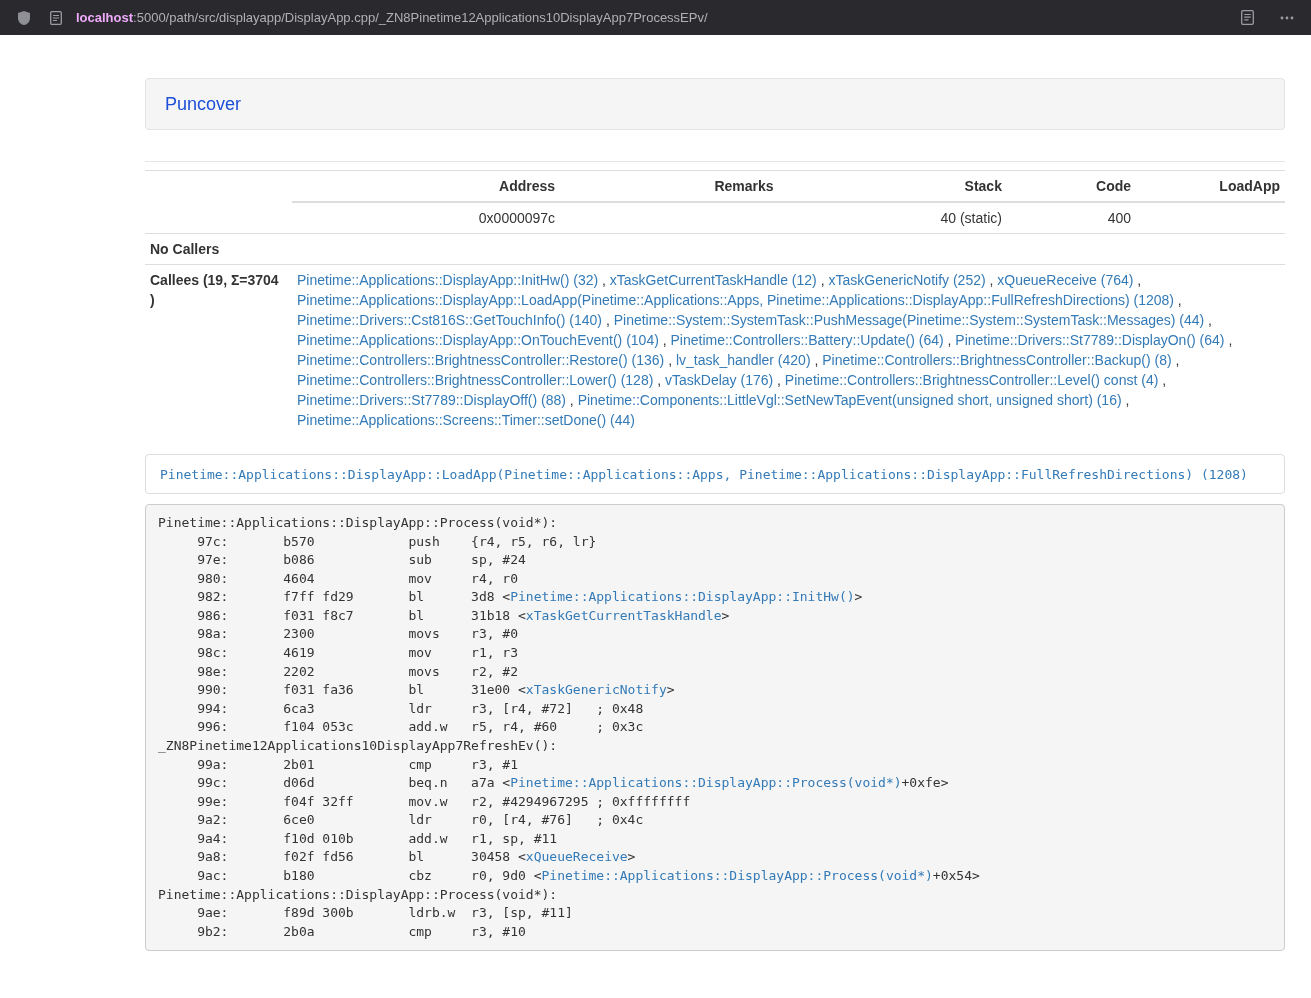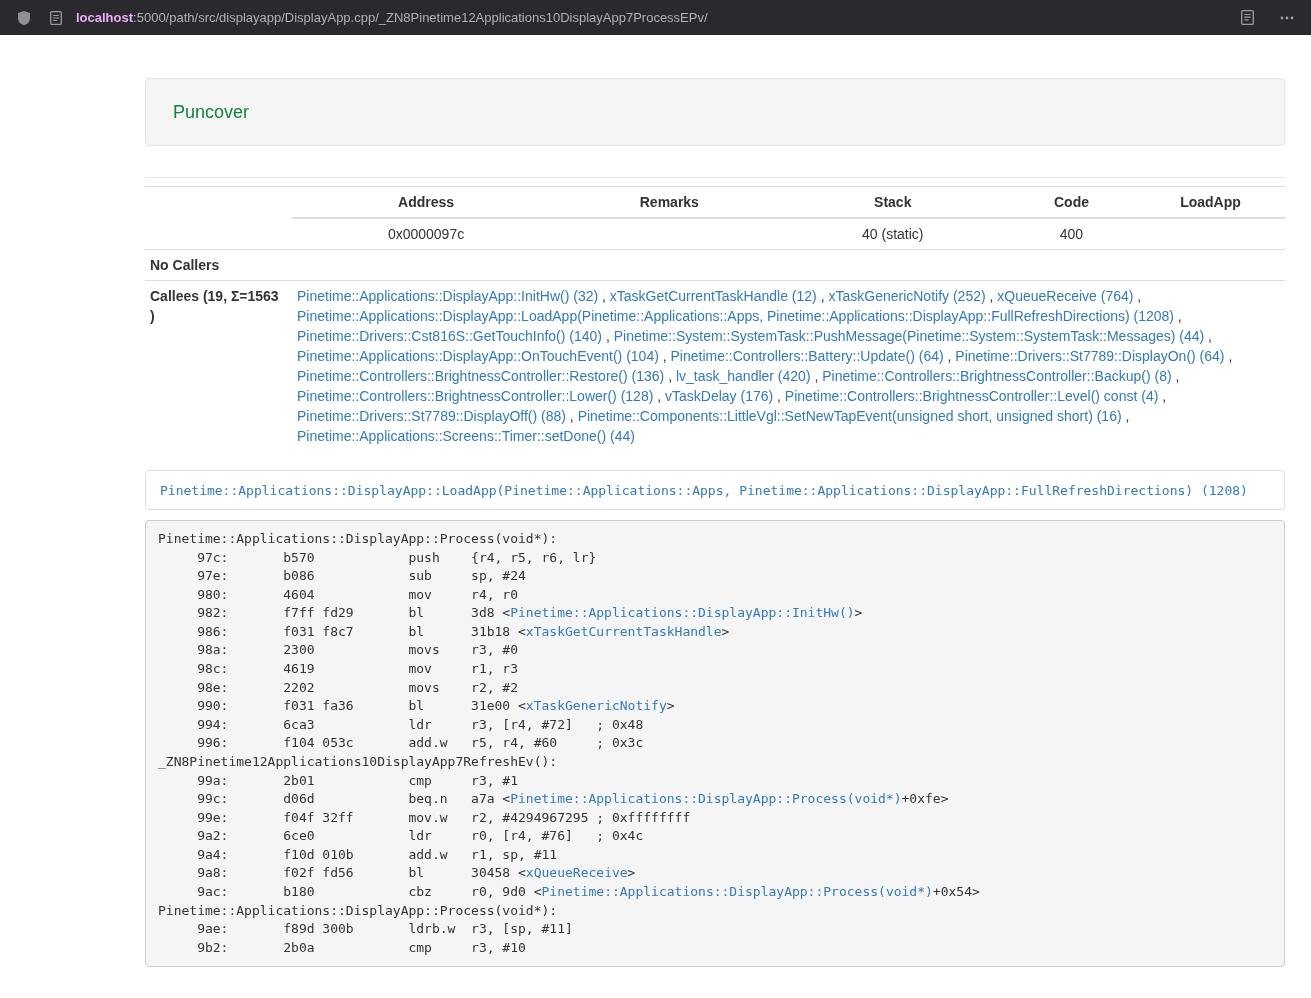--- a/index.html
+++ b/index.html
@@ -41,21 +41,21 @@
   
   .container { width: 1140px; margin-left: 145px; }
 
   .well {
     margin-top: 43px;
     background: #f5f5f5;
     border: 1px solid #e3e3e3;
     border-radius: 4px;
     padding: 14px 19px;
   }
-  .app-title { font-size: 18px; font-weight: 500; color: #15803d; margin: 8px; line-height: 22px; }
+  .app-title { font-size: 18px; font-weight: 500; color: #1d4ed8; margin: 0; line-height: 22px; }
 
   hr.divider { border: 0; border-top: 1px solid #e5e5e5; margin: 31px 0 0 0; }
 
   .breadcrumb-line { margin-top: 21px; font-size: 14px; line-height: 20px; color: #333; }
 
   table.main {
     width: 100%;
     border-collapse: collapse;
     margin-top: 8px;
     font-size: 14px;
@@ -66,21 +66,21 @@
     padding: 5px;
     text-align: left;
     vertical-align: top;
     line-height: 20px;
   }
   table.main > tbody > tr > td.nopad { padding: 0; }
   th.rowlabel { width: 147px; font-weight: bold; }
 
   table.inner { width: 100%; border-collapse: collapse; }
   table.inner th { border-bottom: 2px solid #dddddd; font-weight: bold; }
-  table.inner th, table.inner td { padding: 5px; text-align: center; line-height: 20px; }
+  table.inner th, table.inner td { padding: 5px; text-align: right; line-height: 20px; }
   .c1 { width: 27%; } .c2 { width: 22%; } .c3 { width: 23%; } .c4 { width: 13%; } .c5 { width: 15%; }
 
   .fn-icon {
     display: inline-block;
     width: 14px; height: 14px;
     border-radius: 3px;
     background: #3b8fd4;
     color: #fff;
     font-size: 10px; line-height: 14px; text-align: center;
     margin-right: 6px;
@@ -182,21 +182,21 @@
               </tr>
             </tbody>
           </table>
         </td>
       </tr>
       <tr>
         <th class="rowlabel">No Callers</th>
         <td></td>
       </tr>
       <tr>
-        <th class="rowlabel">Callees (19, Σ=1563 )</th>
+        <th class="rowlabel">Callees (19, Σ=3704 )</th>
         <td><a href="#">Pinetime::Applications::DisplayApp::InitHw() (32)</a> , <a href="#">xTaskGetCurrentTaskHandle (12)</a> , <a href="#">xTaskGenericNotify (252)</a> , <a href="#">xQueueReceive (764)</a> , <a href="#">Pinetime::Applications::DisplayApp::LoadApp(Pinetime::Applications::Apps, Pinetime::Applications::DisplayApp::FullRefreshDirections) (1208)</a> , <a href="#">Pinetime::Drivers::Cst816S::GetTouchInfo() (140)</a> , <a href="#">Pinetime::System::SystemTask::PushMessage(Pinetime::System::SystemTask::Messages) (44)</a> , <a href="#">Pinetime::Applications::DisplayApp::OnTouchEvent() (104)</a> , <a href="#">Pinetime::Controllers::Battery::Update() (64)</a> , <a href="#">Pinetime::Drivers::St7789::DisplayOn() (64)</a> , <a href="#">Pinetime::Controllers::BrightnessController::Restore() (136)</a> , <a href="#">lv_task_handler (420)</a> , <a href="#">Pinetime::Controllers::BrightnessController::Backup() (8)</a> , <a href="#">Pinetime::Controllers::BrightnessController::Lower() (128)</a> , <a href="#">vTaskDelay (176)</a> , <a href="#">Pinetime::Controllers::BrightnessController::Level() const (4)</a> , <a href="#">Pinetime::Drivers::St7789::DisplayOff() (88)</a> , <a href="#">Pinetime::Components::LittleVgl::SetNewTapEvent(unsigned short, unsigned short) (16)</a> , <a href="#">Pinetime::Applications::Screens::Timer::setDone() (44)</a></td>
       </tr>
     </tbody>
   </table>
 
   <div class="symbol-panel">
     <a href="#">Pinetime::Applications::DisplayApp::LoadApp(Pinetime::Applications::Apps, Pinetime::Applications::DisplayApp::FullRefreshDirections) (1208)</a>
   </div>
 
   <pre class="code">Pinetime::Applications::DisplayApp::Process(void*):

